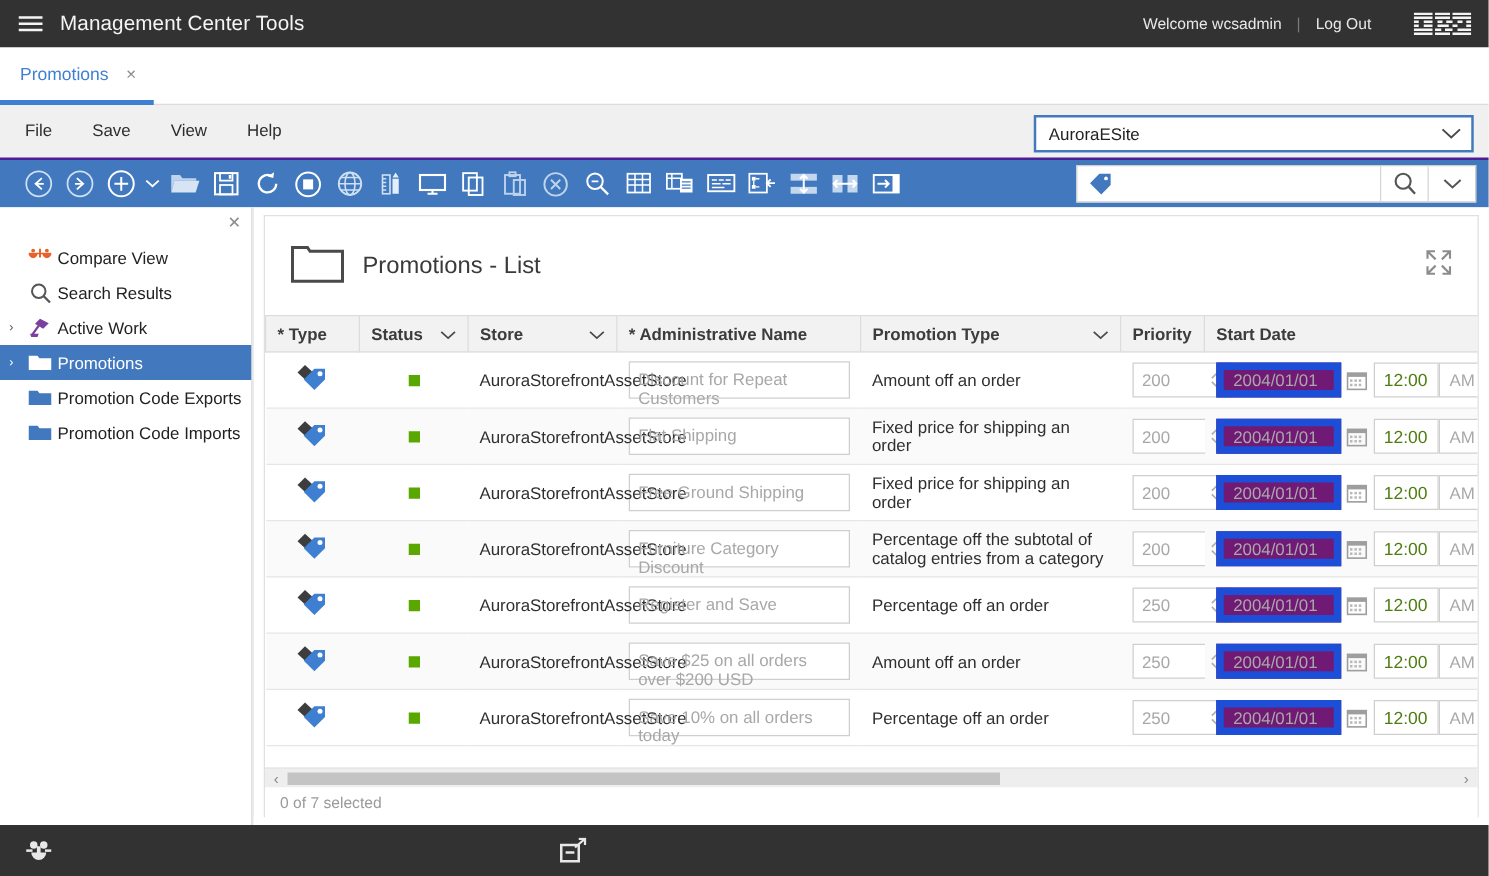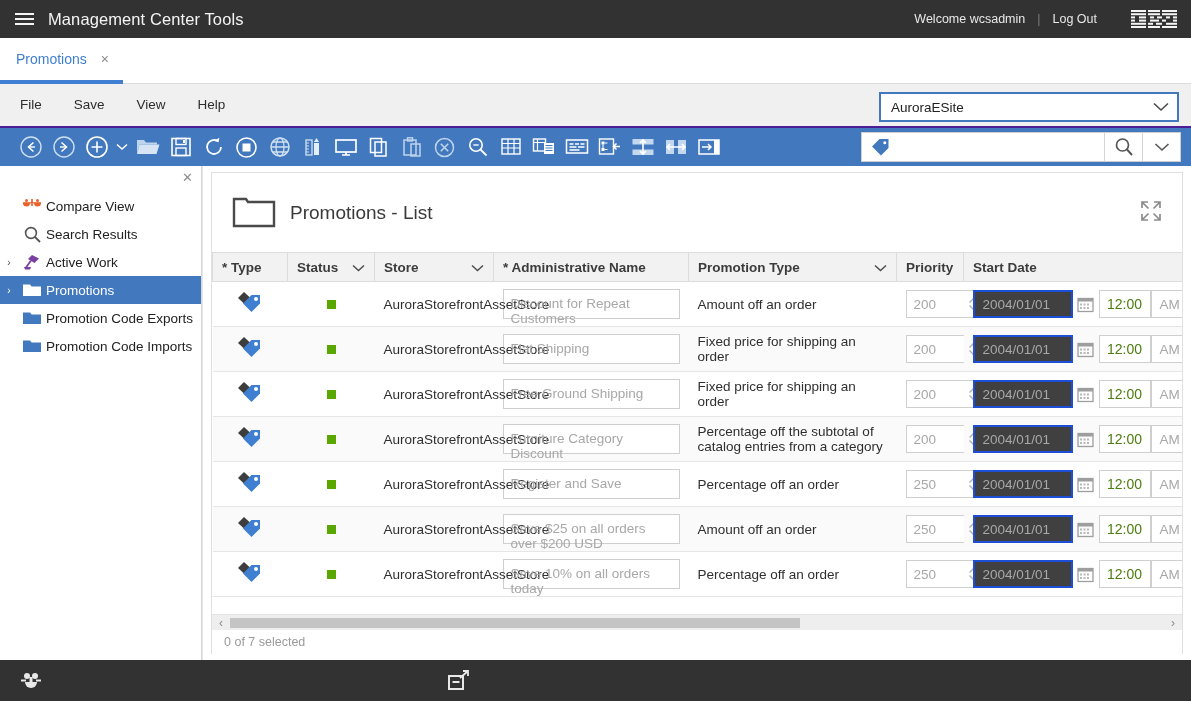--- a/index.html
+++ b/index.html
@@ -43,21 +43,21 @@
   .tab .tab-close { color:#8c8c8c; font-size:14px; line-height:1; cursor:pointer; }
 
   
   .menubar {
     height: 44px; background:#f0f0f0; display:flex; align-items:center;
     flex: 0 0 44px; position:relative; border-bottom:2px solid #4c1d95;
   }
   .menu-item { padding: 0 16px; font-size:13.5px; color:#2d2d2d; cursor:pointer; line-height:44px; }
   .menu-item:first-child { margin-left: 4px; }
   .store-select {
-    position:absolute; right: 12px; top: 8px; width: 300px; height: 30px;
+    position:absolute; right: 12px; top: 8px; width: 352px; height: 30px;
     border: 2px solid #4178be; background:#fff; display:flex; align-items:center;
     padding: 0 8px 0 10px; font-size:13.5px; color:#222; cursor:pointer;
   }
   .store-select .chev { margin-left:auto; color:#4a4a4a; }
 
   
   .toolbar {
     height: 38px; background:#4178be; display:flex; align-items:center;
     flex: 0 0 38px; position:relative; padding-left: 14px;
   }
@@ -125,21 +125,21 @@
   td.c-store { line-height:15px; }
   .inp {
     border:1px solid #cfcfcf; background:#fff; height:30px; display:flex; align-items:center;
     padding: 0 7px; color:#a8a8a8; font-size:13.5px; line-height:15px; cursor:text;
   }
   .inp.wrap { display:block; padding-top:6px; white-space:normal; }
   .cell-flex { display:flex; align-items:center; }
   .spinner { display:flex; border:1px solid #cfcfcf; height:28px; width:80px; align-items:center; background:#fff; }
   .spinner .sv { flex:1; padding-left:7px; color:#a8a8a8; font-size:13.5px; }
   .spinner .sb { width:18px; display:flex; flex-direction:column; align-items:center; justify-content:center; gap:2px; padding-right:4px; cursor:pointer; }
-  .datebox { border:2px solid #1d4ed8; height:28px; width:100px; display:flex; align-items:center; padding-left:8px; color:#a8a8a8; font-size:13.5px; background:#404040;}
+  .datebox { border:6px solid #1d4ed8; height:28px; width:100px; display:flex; align-items:center; padding-left:8px; color:#a8a8a8; font-size:13.5px; background:#701a75;}
   .calbtn { width:26px; display:flex; align-items:center; justify-content:center; cursor:pointer; }
   .timebox { border:1px solid #cfcfcf; height:28px; width:52px; display:flex; align-items:center; justify-content:center; color:#4d7c0f; font-size:14px; background:#fff;}
   .ampm { border:1px solid #cfcfcf; height:28px; width:58px; display:flex; align-items:center; padding: 0 6px 0 8px; color:#a8a8a8; font-size:13.5px; background:#fff; cursor:pointer;}
 
   
   .hscroll { height: 16px; background:#eeeeee; display:flex; align-items:center; flex:0 0 16px; border-top:1px solid #e4e4e4;}
   .hscroll .arr { width:18px; text-align:center; color:#8a8a8a; font-size:12px; cursor:pointer; line-height:1;}
   .hscroll .track { flex:1; height:10px; background:#eeeeee; position:relative; }
   .hscroll .thumb { position:absolute; left:0; top:0; height:10px; width:61%; background:#c4c4c4; cursor:pointer;}
   .selstat { height: 24px; display:flex; align-items:center; padding-left:12px; font-size:12.5px; color:#9a9a9a; flex:0 0 24px; background:#fff;}

